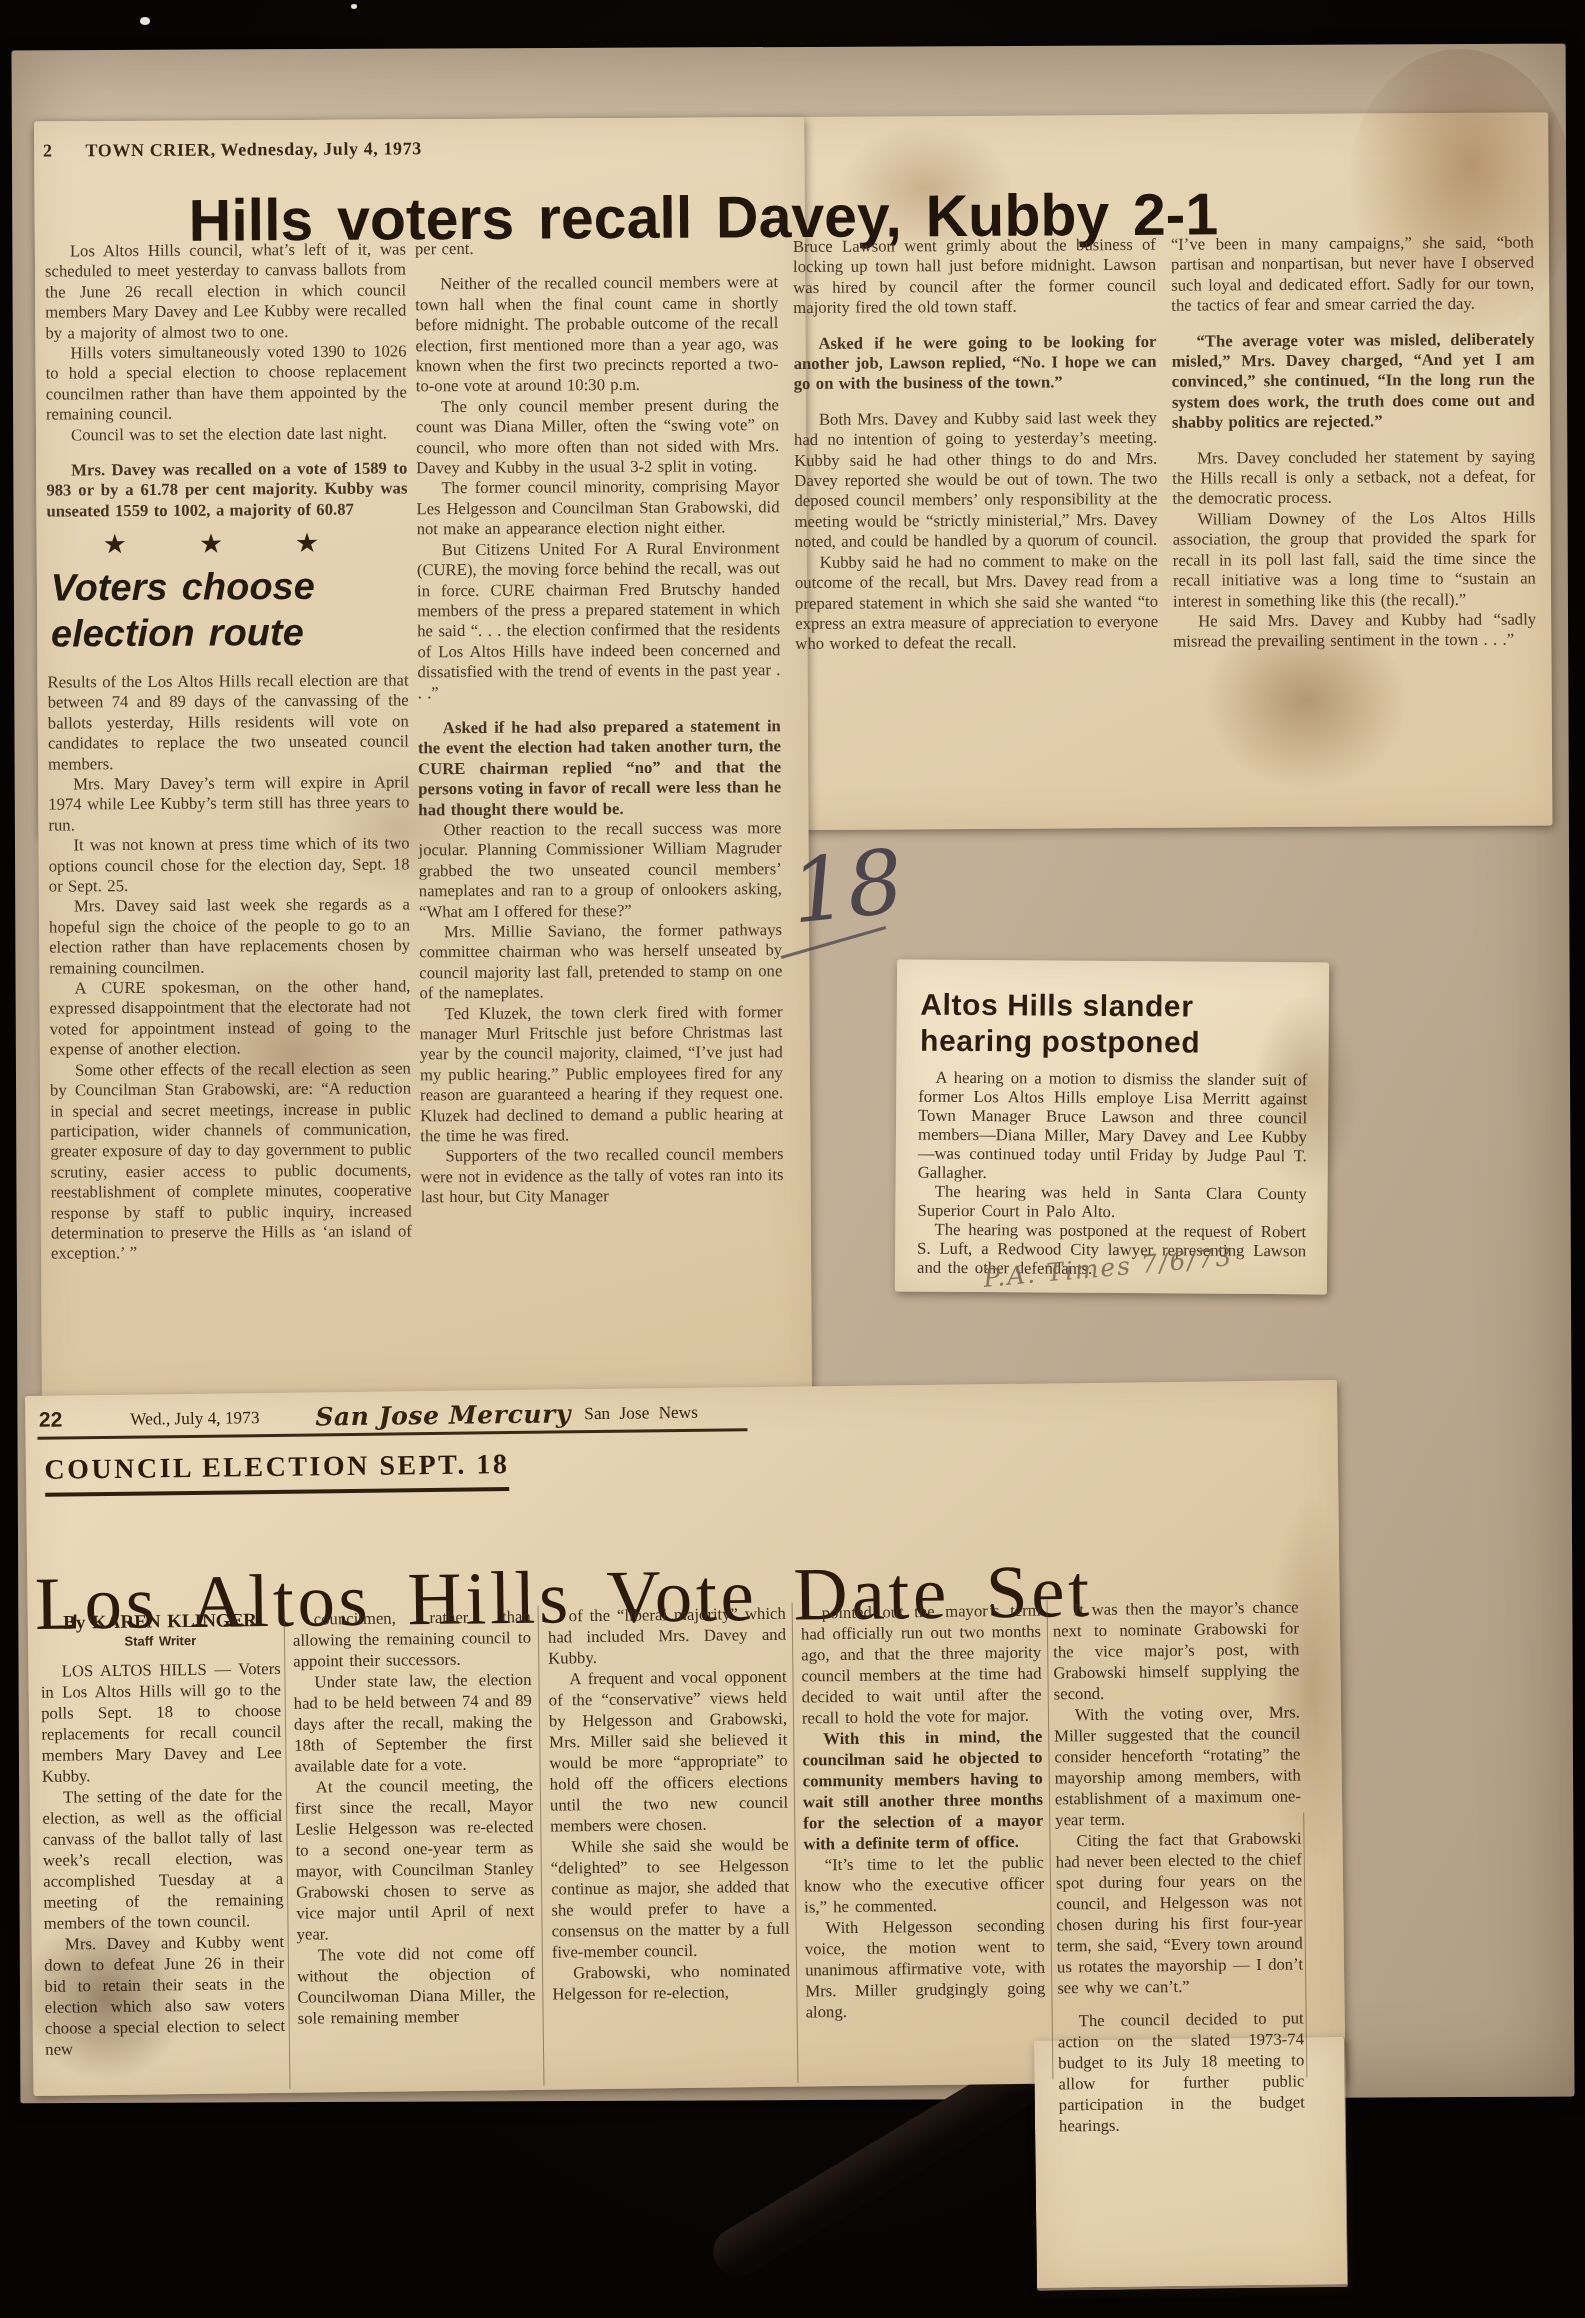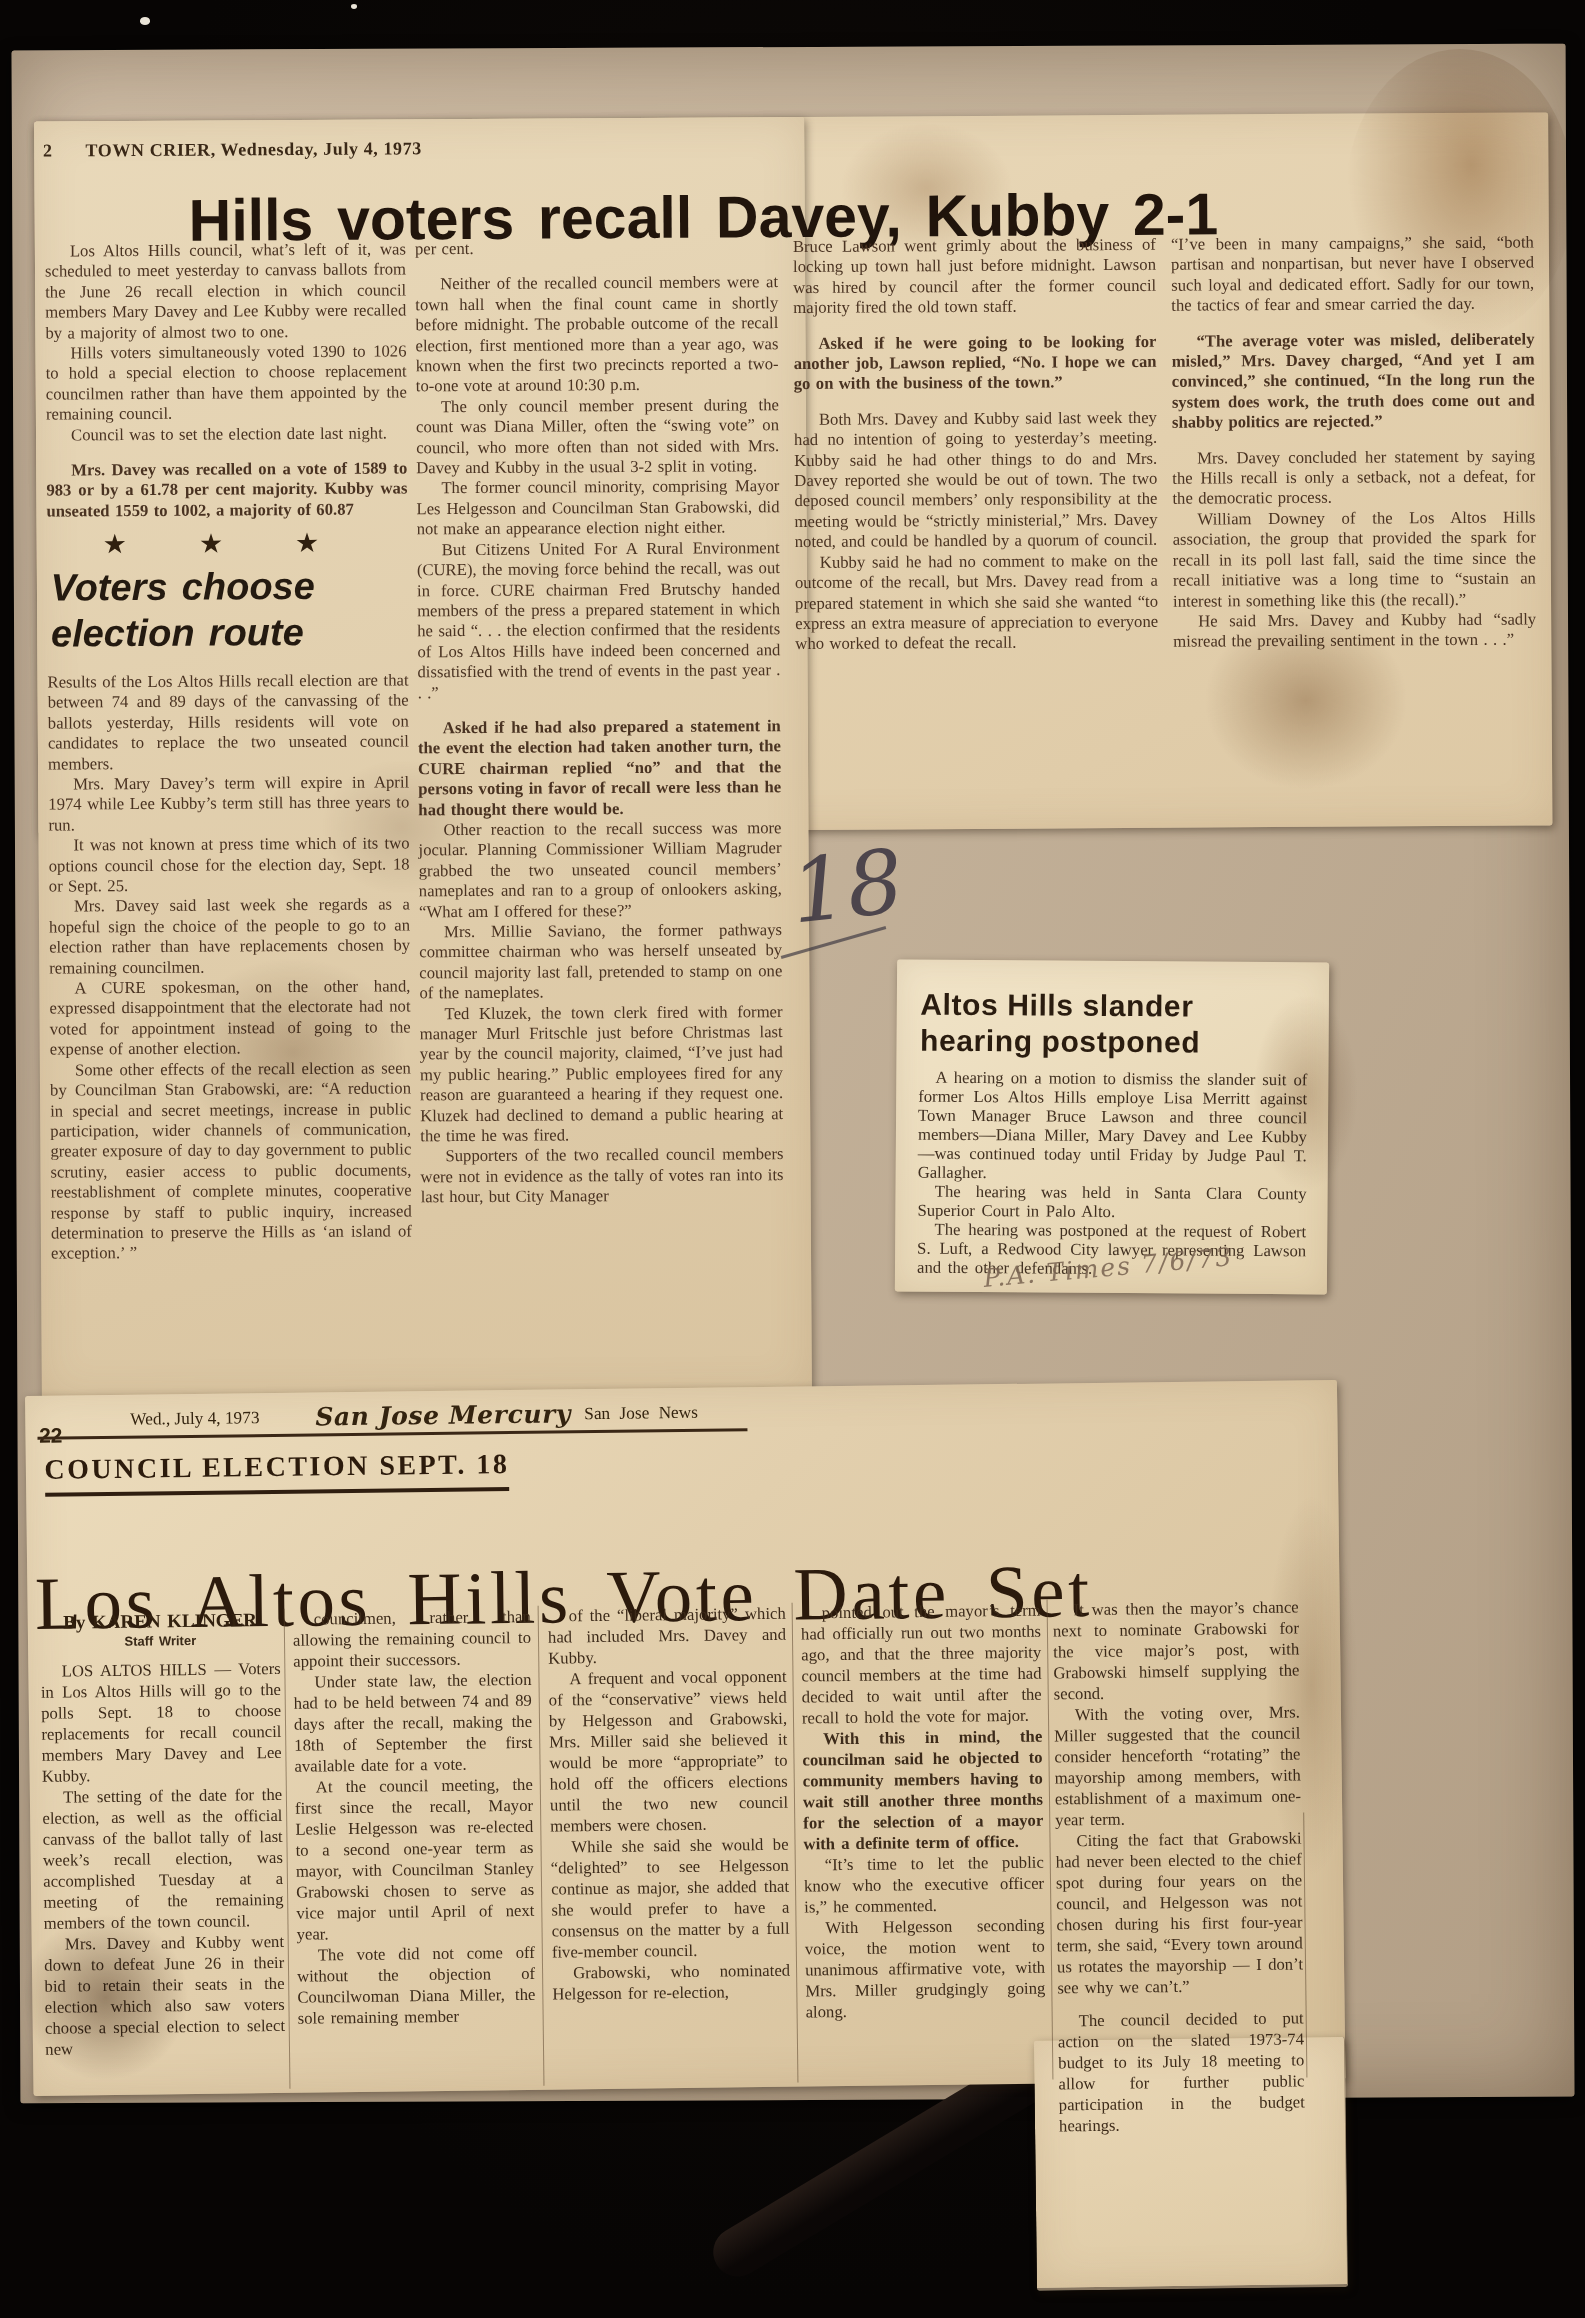--- a/index.html
+++ b/index.html
@@ -48,21 +48,21 @@
   #slander-body .para{text-indent:17.3px;}
   
   #mercury{position:absolute;left:25px;top:1396px;width:1312px;height:700px;z-index:3;
     transform:rotate(-.7deg);transform-origin:top left;}
   #merc-paper{left:0;top:0;width:1312px;height:700px;
     background:linear-gradient(140deg,#ecdcbc 0%,#e2cfad 40%,#d5bf99 100%);}
   #merc-tab{left:1001px;top:657px;width:310px;height:247px;
     background:linear-gradient(170deg,#e9d7b6,#dfcba6);
     border-right:1.9px solid rgba(75,55,35,.55);border-bottom:3.1px solid rgba(40,25,15,.5);}
   #merc-header{position:absolute;left:0;top:12.3px;width:1312px;height:27px;color:#33230f;}
-  #merc-header .pgno{position:absolute;left:13.6px;top:16px;font:bold 21px "Liberation Sans",sans-serif;}
+  #merc-header .pgno{position:absolute;left:13.6px;top:0;font:bold 21px "Liberation Sans",sans-serif;}
   #merc-header .date{position:absolute;left:105px;top:2.5px;font:17.3px "Liberation Serif",serif;}
   #merc-header .mast{position:absolute;left:290px;top:-2.5px;font:bold italic 25px "DejaVu Serif",serif;letter-spacing:0.6px;}
   #merc-header .edition{position:absolute;left:559px;top:2.5px;font:17.3px "Liberation Serif",serif;word-spacing:5px;}
   #merc-rule{position:absolute;left:12.3px;top:41px;width:710px;height:2.5px;background:#3a2716;}
   #merc-kicker{position:absolute;left:18.5px;top:58px;font:bold 28px/32px "Liberation Serif",serif;
     color:#2c1b0c;letter-spacing:2.5px;border-bottom:4.3px solid #2f1e10;padding-bottom:7.4px;}
   #merc-headline{position:absolute;left:7.4px;top:117px;width:1284px;
     font:75px/81px "Liberation Serif",serif;color:#2b1a0c;letter-spacing:3.7px;word-spacing:13.6px;}
   .merc-col{position:absolute;top:216px;width:238px;font:16.7px/21px "Liberation Serif",serif;
     color:#3d2b1a;text-align:justify;word-spacing:1.9px;}

